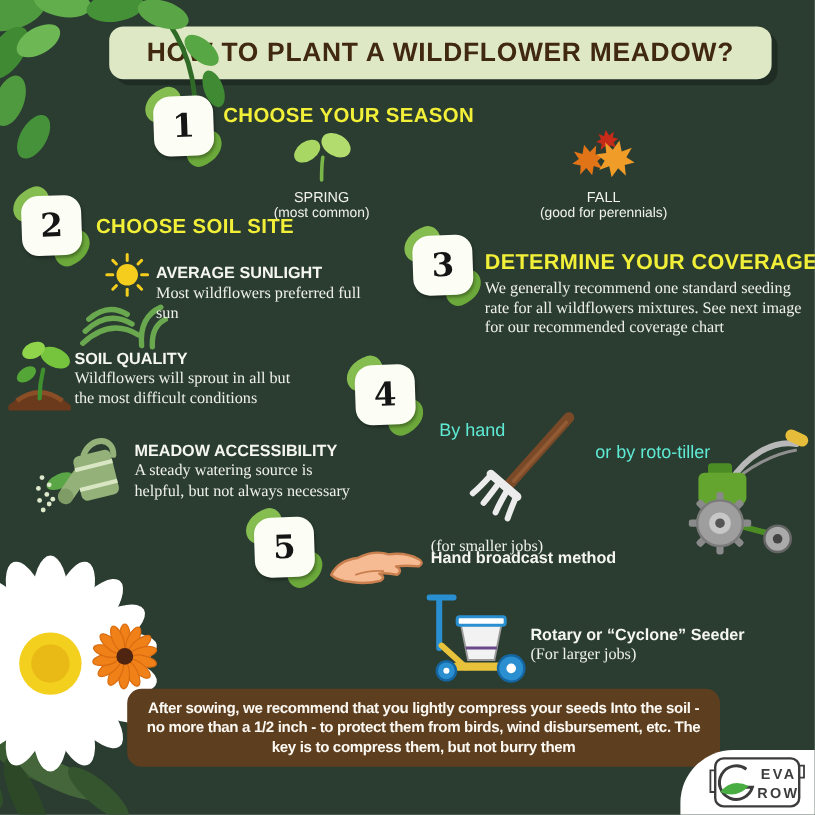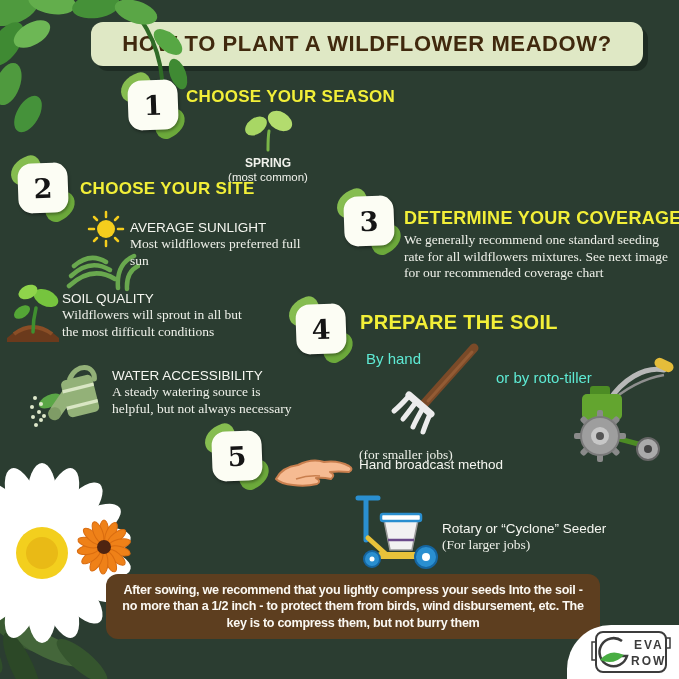--- a/index.html
+++ b/index.html
@@ -13,24 +13,24 @@
   
   .badge{width:50px;height:50px;}
   .badge .leafA,.badge .leafB{position:absolute;width:32px;height:27px;background:#7cb342;
          border-radius:70% 30% 65% 35%/60% 40% 60% 40%;}
   .badge .leafA{top:-6px;left:-8px;transform:rotate(-18deg);background:#86bd50;}
   .badge .leafB{bottom:-7px;right:-8px;transform:rotate(158deg);background:#6ca93b;}
   .badge .card{position:absolute;inset:0;background:#fcfdf4;border-radius:14px;transform:rotate(-2deg);
          display:flex;align-items:center;justify-content:center;box-shadow:1px 2px 3px rgba(0,0,0,.35);
          font-family:"DejaVu Serif",serif;font-weight:700;font-size:27px;color:#151515;}
   .h-yellow{color:#f2ef38;font-weight:700;letter-spacing:.3px;white-space:nowrap;}
-  .h-white{color:#f5f6f0;font-weight:400;white-space:nowrap;font-size:13.5px;}
+  .h-white{color:#f5f6f0;font-weight:700;white-space:nowrap;font-size:13.5px;}
   .body-text{color:#eef0e9;font-size:13.5px;line-height:1.24;font-family:Liberation Serif, serif;}
   .season{text-align:center;color:#f1f2ec;}
-  .season .nm{font-weight:700;font-size:12px;}
+  .season .nm{font-weight:400;font-size:12px;}
   .season .nt{font-size:11.5px;margin-top:1px;}
   .opt-label{color:#5eead4;font-size:15px;white-space:nowrap;}
   
   .footer-box{left:106px;top:574px;width:494px;min-height:64px;background:#5d3e1f;border-radius:12px;
          display:flex;align-items:center;justify-content:flex-start;padding:8px 13px;box-sizing:border-box;}
   .footer-box .txt{color:#fbf8f2;font-weight:700;font-size:12.6px;line-height:1.3;text-align:center;letter-spacing:-.3px;}
   
   .corner{right:0;bottom:0;width:112px;height:54px;background:#ffffff;border-top-left-radius:44px;}
 </style>
 </head>
@@ -72,27 +72,38 @@
     <svg width="52" height="46" viewBox="0 0 52 46">
       <path d="M26,44 C26,36 26,31 27,25" stroke="#7ab648" stroke-width="3" fill="none" stroke-linecap="round"></path>
       <ellipse cx="14" cy="20" rx="12" ry="8" fill="#a8d764" transform="rotate(-35 14 20)"></ellipse>
       <ellipse cx="38" cy="15" rx="13" ry="9" fill="#b3dc6e" transform="rotate(30 38 15)"></ellipse>
     </svg>
     <div class="nm">SPRING</div>
     <div class="nt">(most common)</div>
   </div>
 
 
+  <div class="abs season" style="left:447px;top:104px;width:112px">
+    <svg width="64" height="48" viewBox="0 0 64 48">
+      <g>
+        <path transform="translate(35,13) scale(0.55) rotate(-8)" fill="#c62a18" d="M0,-16 L4,-7 L12,-12 L9,-3 L17,0 L9,4 L12,13 L4,8 L0,17 L-4,8 L-12,13 L-9,4 L-17,0 L-9,-3 L-12,-12 L-4,-7 Z"></path>
+        <path transform="translate(19,29) scale(0.8) rotate(-15)" fill="#e07417" d="M0,-16 L4,-7 L12,-12 L9,-3 L17,0 L9,4 L12,13 L4,8 L0,17 L-4,8 L-12,13 L-9,4 L-17,0 L-9,-3 L-12,-12 L-4,-7 Z"></path>
+        <path transform="translate(42,28) scale(0.95) rotate(12)" fill="#f09c28" d="M0,-16 L4,-7 L12,-12 L9,-3 L17,0 L9,4 L12,13 L4,8 L0,17 L-4,8 L-12,13 L-9,4 L-17,0 L-9,-3 L-12,-12 L-4,-7 Z"></path>
+      </g>
+    </svg>
+    <div class="nm">FALL</div>
+    <div class="nt">(good for perennials)</div>
+  </div>
 
   <div class="abs badge" style="left:18px;top:163px">
     <div class="leafA"></div>
     <div class="leafB"></div>
     <div class="card">2</div>
   </div>
-  <div class="abs h-yellow" style="left:80px;top:179px;font-size:17px">CHOOSE YOUR SITE</div>
+  <div class="abs h-yellow" style="left:80px;top:179px;font-size:17px">CHOOSE SOIL SITE</div>
 
   <svg class="abs" style="left:66px;top:210px" width="74" height="82" viewBox="0 0 74 82">
     <g stroke="#f4cd1d" stroke-width="2.5" stroke-linecap="round">
       <line x1="40" y1="2" x2="40" y2="7"></line>
         <line x1="40" y1="31" x2="40" y2="36"></line>
       <line x1="23" y1="19" x2="28" y2="19"></line>
         <line x1="52" y1="19" x2="57" y2="19"></line>
       <line x1="28" y1="7" x2="31" y2="10"></line>
         <line x1="49" y1="28" x2="52" y2="31"></line>
       <line x1="28" y1="31" x2="31" y2="28"></line>
@@ -127,21 +138,20 @@
     <div class="card">3</div>
   </div>
   <div class="abs h-yellow" style="left:404px;top:208px;font-size:18px">DETERMINE YOUR COVERAGE</div>
   <div class="abs body-text" style="left:404px;top:232px;width:264px">We generally recommend one standard seeding rate for all  wildflowers mixtures. See next image for our recommended coverage chart</div>
 
   <div class="abs badge" style="left:296px;top:304px">
     <div class="leafA"></div>
     <div class="leafB"></div>
     <div class="card">4</div>
   </div>
-  <div class="abs h-yellow" style="left:360px;top:311px;font-size:20px">PREPARE THE SOIL</div>
   <div class="abs opt-label" style="left:366px;top:350px">By hand</div>
 
   <svg class="abs" style="left:386px;top:340px" width="96" height="96" viewBox="0 0 96 96">
     <line x1="88" y1="8" x2="38" y2="64" stroke="#7a4a28" stroke-width="9" stroke-linecap="round"></line>
     <line x1="86" y1="12" x2="42" y2="61" stroke="#935b34" stroke-width="3" stroke-linecap="round"></line>
     <line x1="23" y1="55" x2="45" y2="74" stroke="#ececec" stroke-width="7" stroke-linecap="round"></line>
     <g stroke="#ececec" stroke-width="5" fill="none" stroke-linecap="round">
       <path d="M23,56 q-9,10 -15,15"></path>
       <path d="M30,62 q-8,11 -13,17"></path>
       <path d="M37,68 q-7,12 -10,19"></path>
@@ -190,21 +200,21 @@
       <circle cx="7" cy="38" r="2"></circle>
         <circle cx="13" cy="44" r="2"></circle>
         <circle cx="4" cy="47" r="2"></circle>
       <circle cx="11" cy="52" r="2"></circle>
         <circle cx="5" cy="57" r="2"></circle>
         <circle cx="13" cy="60" r="2"></circle>
       <circle cx="8" cy="65" r="2"></circle>
         <circle cx="16" cy="56" r="2"></circle>
     </g>
   </svg>
-  <div class="abs h-white" style="left:112px;top:368px">WATER ACCESSIBILITY</div>
+  <div class="abs h-white" style="left:112px;top:368px">MEADOW ACCESSIBILITY</div>
   <div class="abs body-text" style="left:112px;top:384px;width:182px">A steady watering source is helpful, but not always necessary</div>
 
   <div class="abs badge" style="left:212px;top:431px">
     <div class="leafA"></div>
     <div class="leafB"></div>
     <div class="card">5</div>
   </div>
 
   <svg class="abs" style="left:272px;top:452px" width="84" height="46" viewBox="0 0 84 46">
     <path d="M4,27 Q10,15 26,13 Q40,6 52,10 Q66,8 77,14 Q82,17 77,20 Q66,19 58,20 Q64,23 59,27 Q50,25 44,26 Q50,29 45,32 Q33,35 21,33 Q9,32 4,27 Z" fill="#f6bb92" stroke="#c97f4e" stroke-width="2" stroke-linejoin="round"></path>

